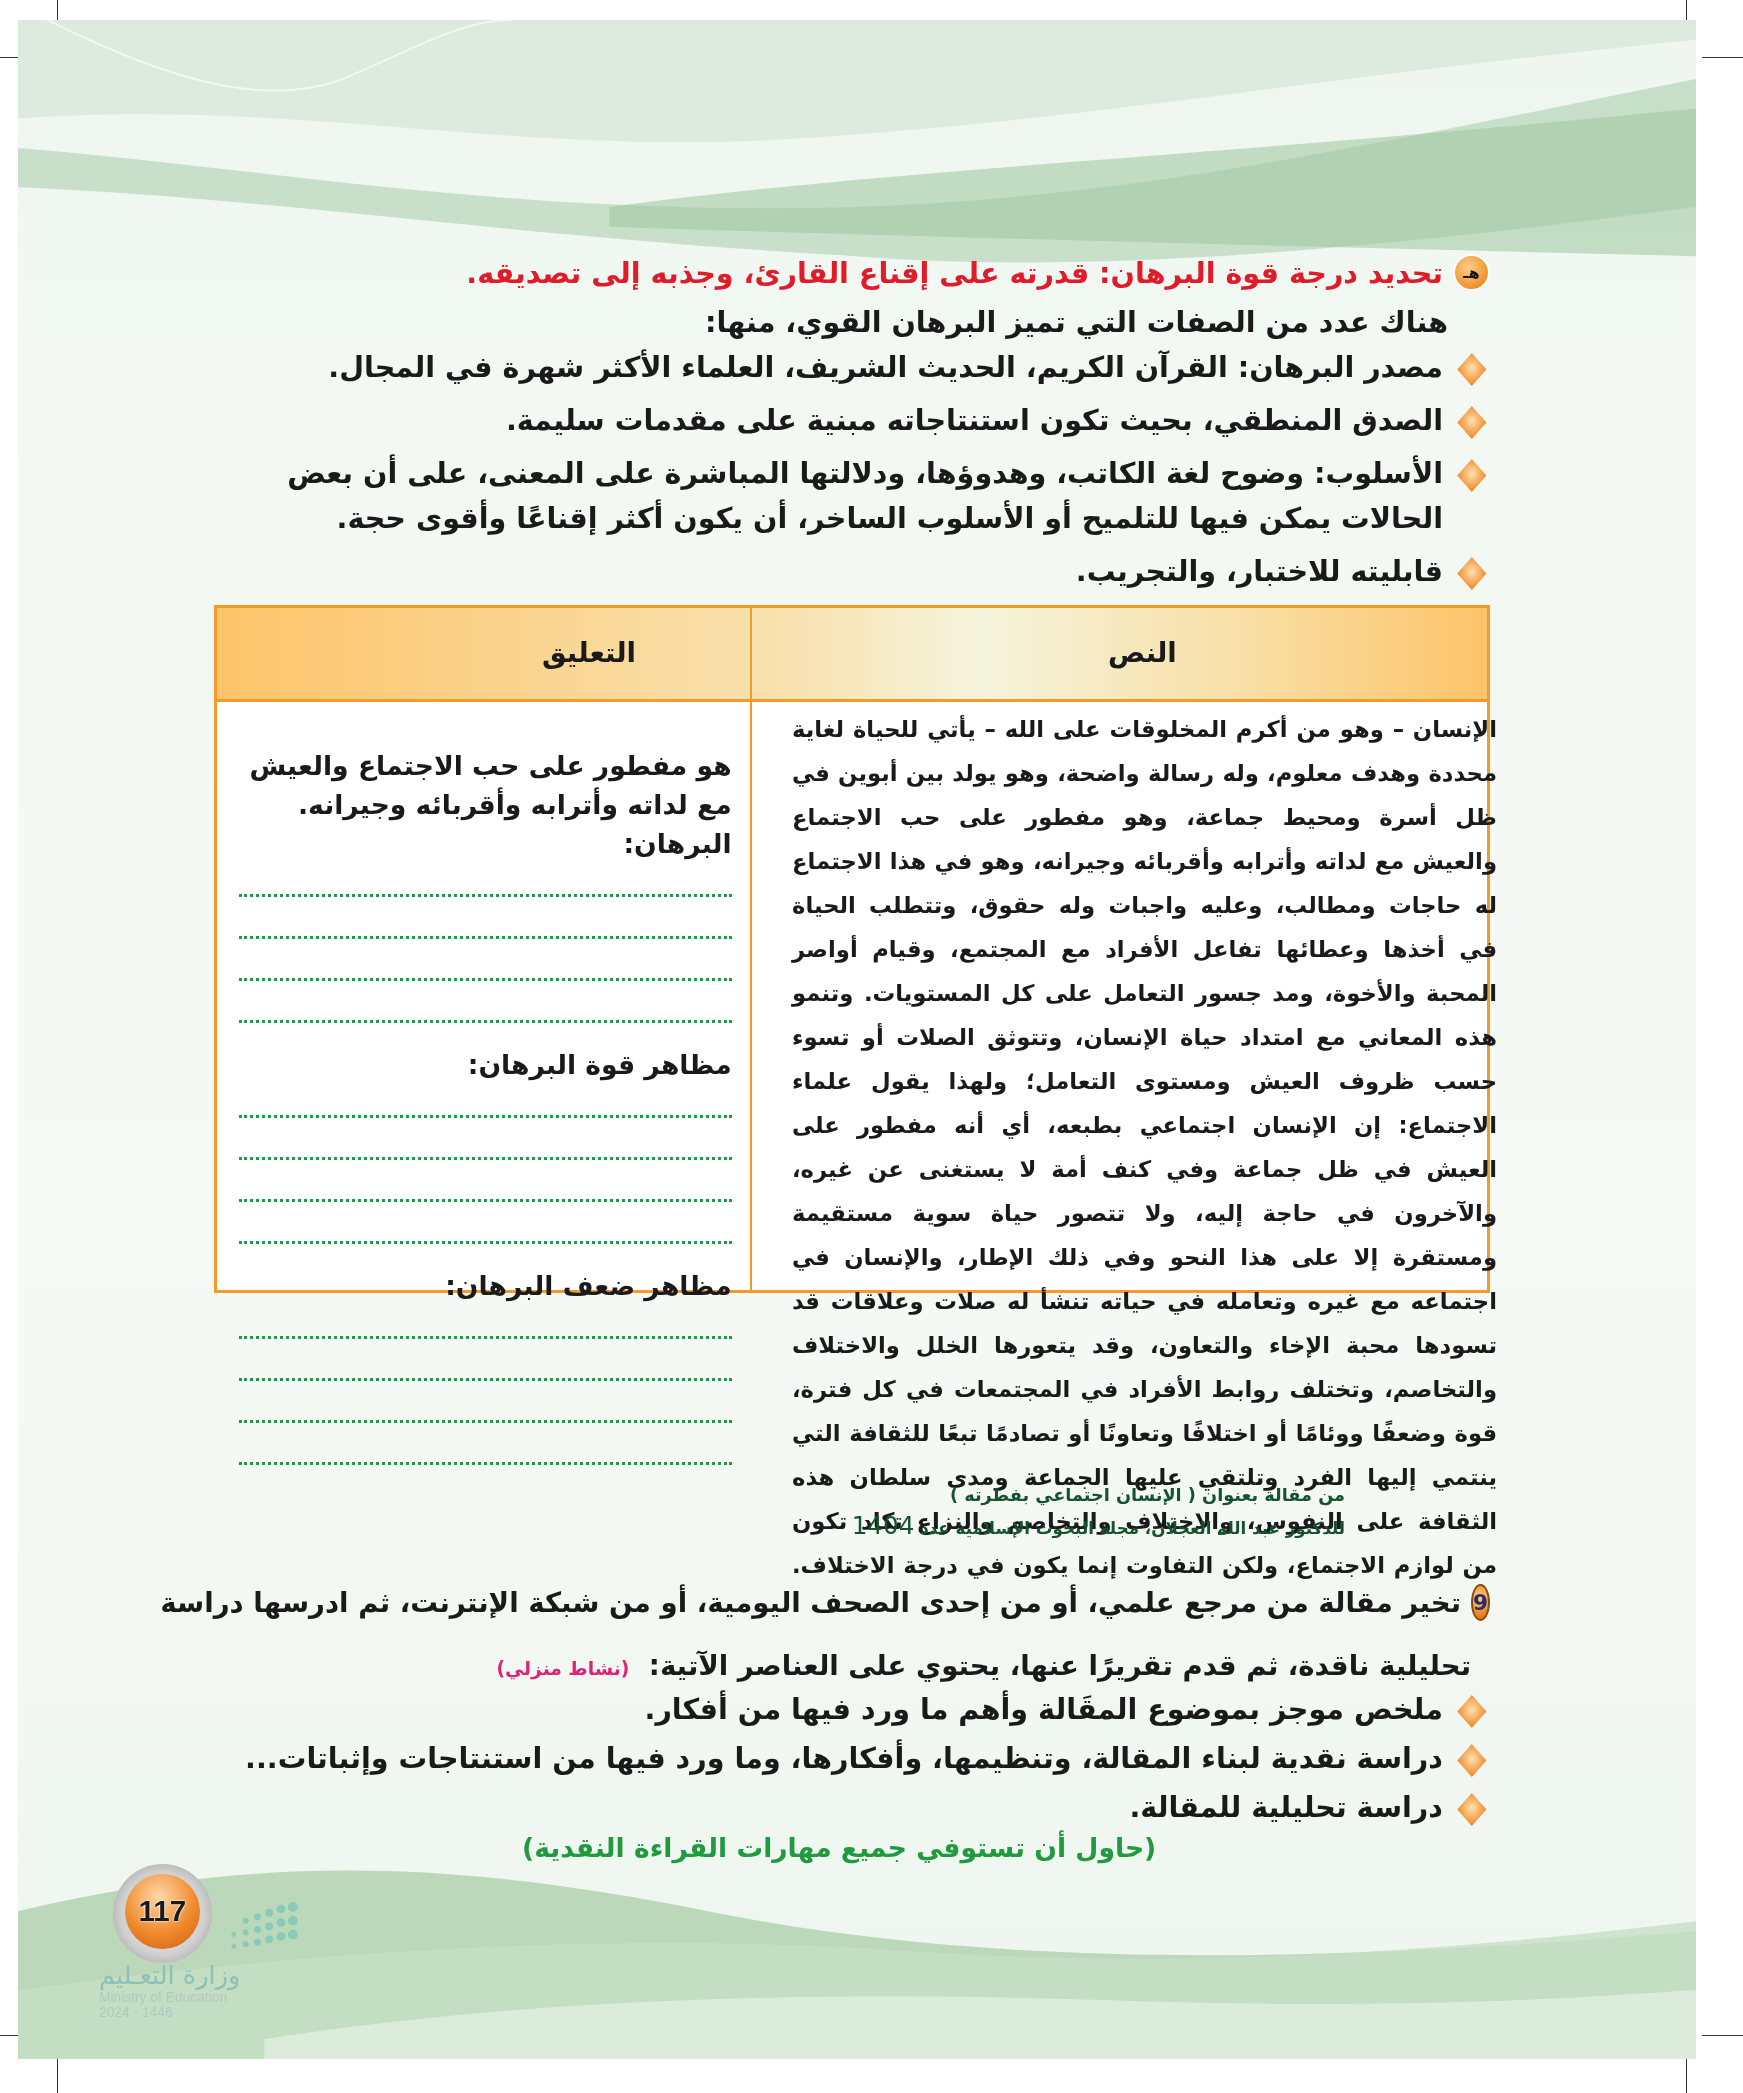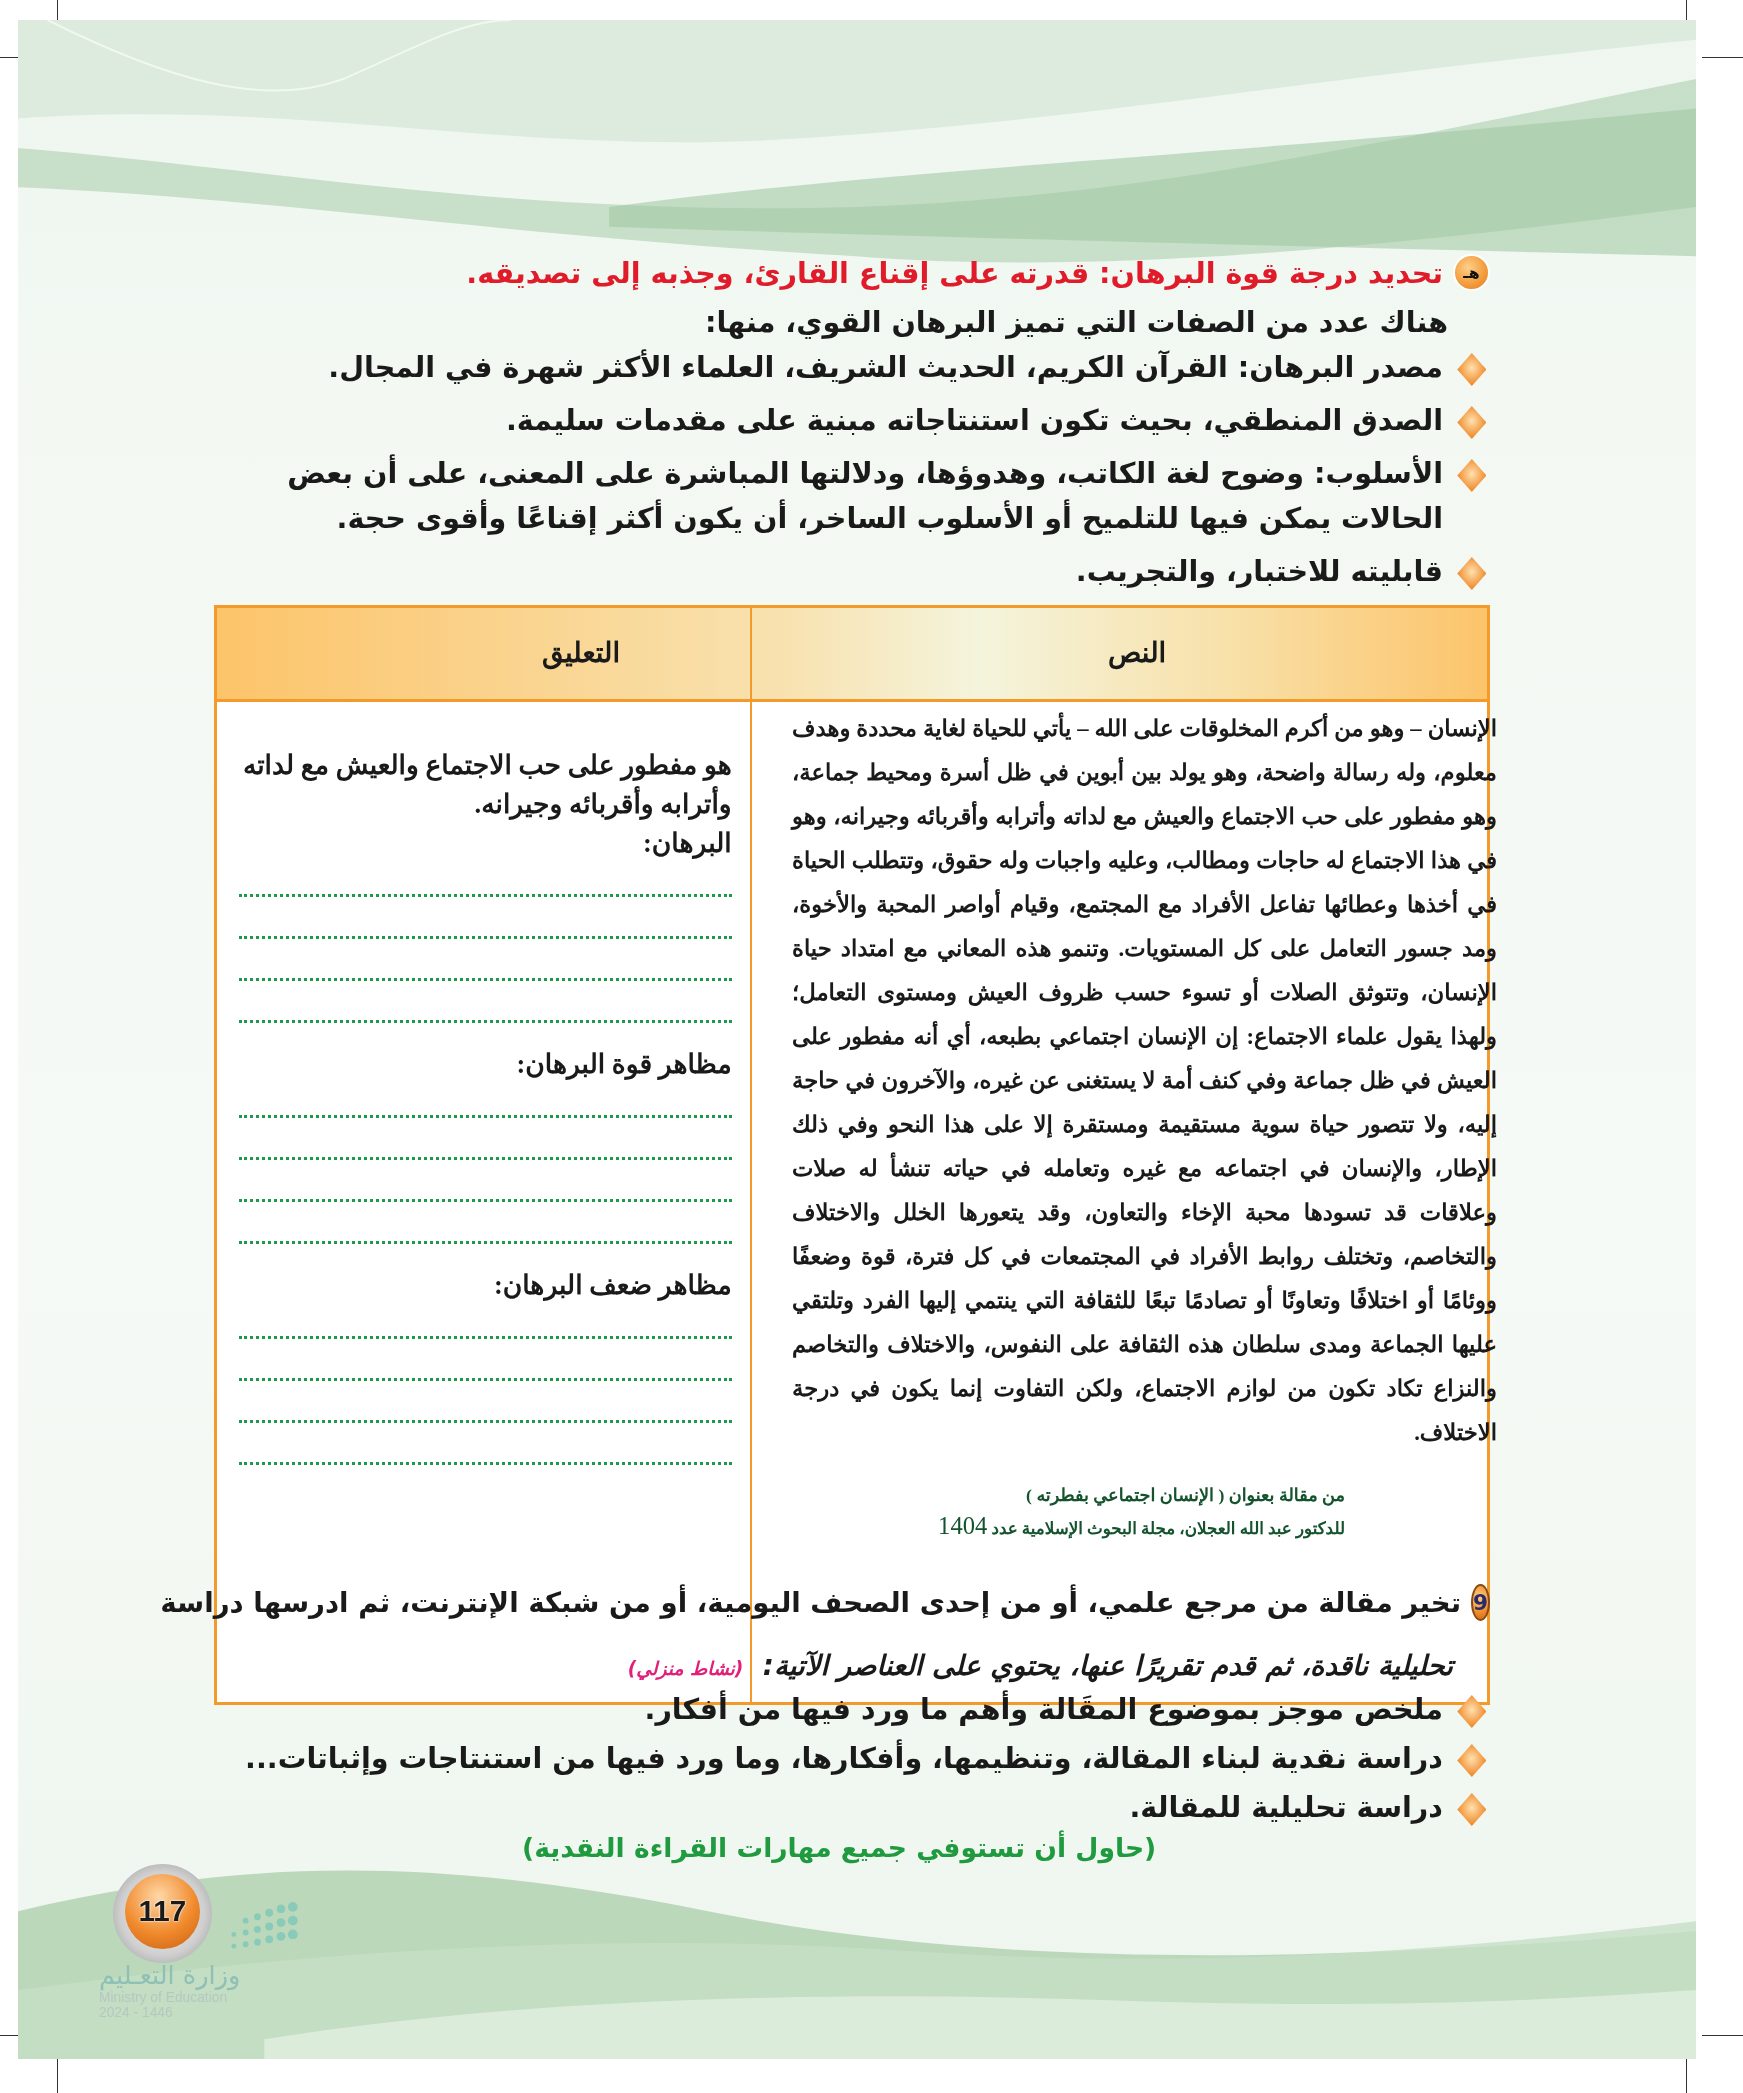--- a/index.html
+++ b/index.html
@@ -18,21 +18,21 @@
   .tag-arrow { position:absolute; right:7.9px; top:-3.9px; width:79px; height:95px; }
   .heading { position:absolute; right:254px; top:254px; font-size:28.6px; font-weight:bold; color:#e01c2a;
              display:flex; align-items:center; gap:9.9px; direction:rtl; white-space:nowrap; }
   .num-badge { width:33px; height:33px; border-radius:50%; background:radial-gradient(circle at 40% 35%,#ffd08a,#f29a3a 60%,#e07a20);
                display:flex; align-items:center; justify-content:center; color:#111; font-size:15.8px; font-weight:bold; border:2px solid #fff; }
   .intro { position:absolute; right:296px; top:305px; font-size:28.6px; font-weight:bold; direction:rtl; white-space:nowrap; }
   .bullets { position:absolute; right:254px; top:345px; width:1281px; direction:rtl; }
   .bullet { position:relative; padding-right:47px; font-size:28.6px; font-weight:bold; line-height:45px; margin-bottom:7.9px; text-align:right; }
   .diamond { position:absolute; right:3.9px; top:7.9px; width:29.6px; height:33px; }
 
-  .table { position:absolute; left:214px; top:605px; width:1276px; height:1100px; border:3.9px solid #f39a2b; background:#fff; box-sizing:border-box;font-family:Liberation Serif, serif; }
+  .table { position:absolute; left:214px; top:605px; width:1276px; height:688px; border:3.9px solid #f39a2b; background:#fff; box-sizing:border-box; }
   .thead { position:absolute; left:0; top:0; width:100%; height:91px; border-bottom:3.9px solid #f39a2b;
            background:linear-gradient(90deg,#fcc46a 0%,#f8e2b0 45%,#f4f4dc 60%,#f8e0a8 80%,#fcc46a 100%); }
   .th { position:absolute; top:27.6px; font-size:27.6px; font-weight:bold; direction:rtl; }
   .col-div { position:absolute; left:533px; top:0; width:2px; height:100%; background:#f39a2b; }
   .text-col { position:absolute; left:575px; top:99px; width:705px; direction:rtl; text-align:justify;
               font-size:22.7px; font-weight:bold; line-height:44px; text-align-last:justify; }
   .text-col p { margin:0; }
   .cite { position:absolute; left:547px; top:877px; width:581px; direction:rtl; color:#14532d; font-weight:bold; }
   .cite .l1 { font-size:17.7px; text-align:right; }
   .cite .l2 { font-size:16.7px; text-align:right; margin-top:5.9px; }
@@ -41,21 +41,21 @@
   .comment-text { font-size:26.6px; font-weight:bold; line-height:39px; text-align:right; }
   .label { font-size:26.6px; font-weight:bold; text-align:right; line-height:39px; }
   .dots { height:0; border-top:3px dotted #1a9a4a; margin:0 0 0 0; }
   .dotline { height:42px; position:relative; }
   .dotline .dots { position:absolute; left:0; right:0; bottom:7.9px; }
 
   .task { position:absolute; right:254px; top:1584px; width:1290px; direction:rtl; }
   .task-line1 { font-size:27.6px; font-weight:bold; display:flex; align-items:center; gap:9.9px; white-space:nowrap; }
   .task-num { width:33px; height:33px; border-radius:50%; background:radial-gradient(circle at 40% 35%,#ffcf8a,#f0902f 60%,#d46b18);
               border:2px solid #8a4b12; display:flex; align-items:center; justify-content:center; color:#2a2a66; font-size:21.7px; font-weight:bold; }
-  .task-line2 { font-size:27.6px; font-weight:bold; margin-top:27.6px; margin-right:37px; white-space:nowrap;font-style:italic; }
+  .task-line2 { font-size:27.6px; font-weight:bold; margin-top:27.6px; margin-right:19px; white-space:nowrap; }
   .home-act { color:#e0207a; font-size:18.7px; margin-right:9.9px; }
   .task-bullets { margin-top:5.9px; }
   .task-bullets .bullet { margin-bottom:3.9px; }
   .hint { position:absolute; left:522px; top:1832px; font-size:26.6px; font-weight:bold; color:#1f9a3e; direction:rtl; white-space:nowrap; }
 
   .page-num { position:absolute; left:113px; top:1864px; width:99px; height:99px; border-radius:50%;
               background:radial-gradient(circle at 50% 50%,#f7f7f7 0%,#cfcfcf 60%,#8c8c8c 100%); }
   .page-num-inner { position:absolute; left:11.8px; top:9.9px; width:75px; height:75px; border-radius:50%;
               background:radial-gradient(circle at 45% 30%,#ffd8a8,#f08a2c 55%,#c85e12); display:flex; align-items:center; justify-content:center;
               font-size:29.6px; font-weight:bold; color:#1a1a1a; text-shadow:0 0 2px #fff,0 0 2px #fff; font-family:"Liberation Sans", sans-serif; }

